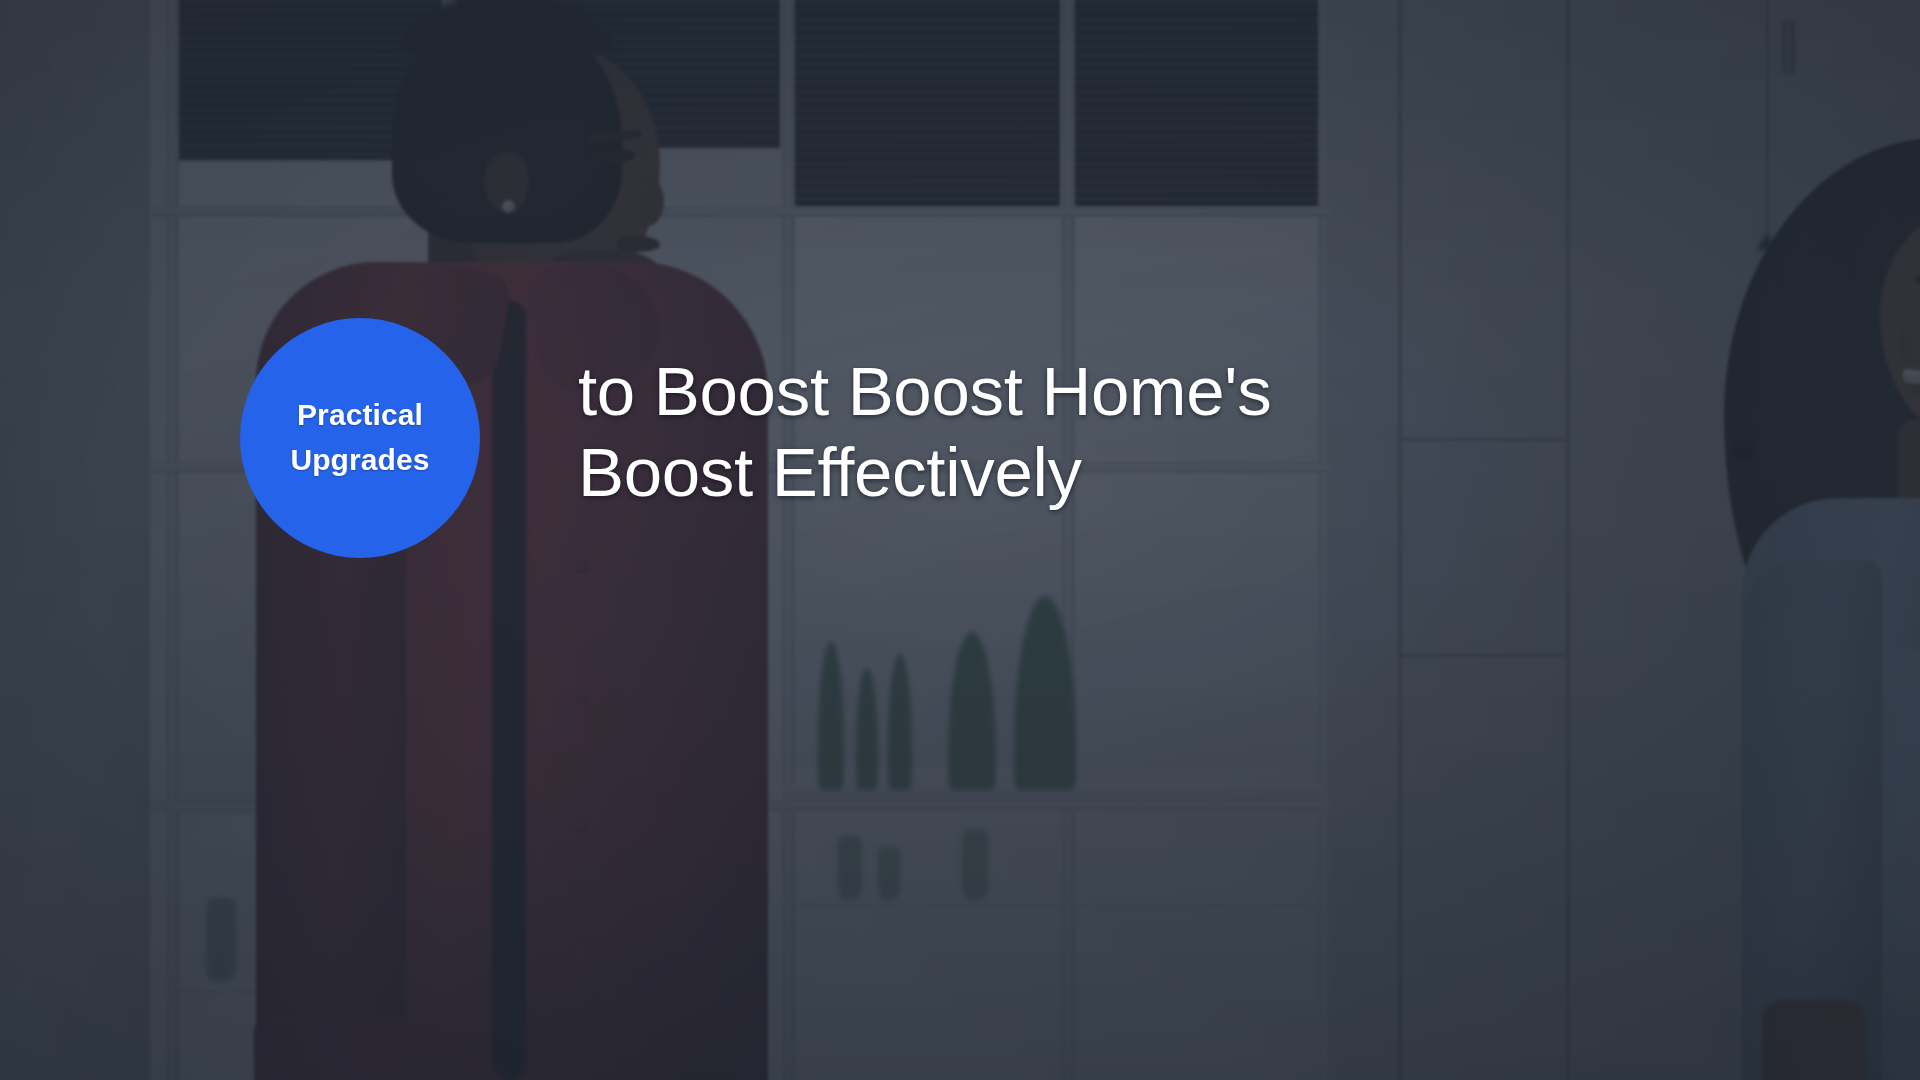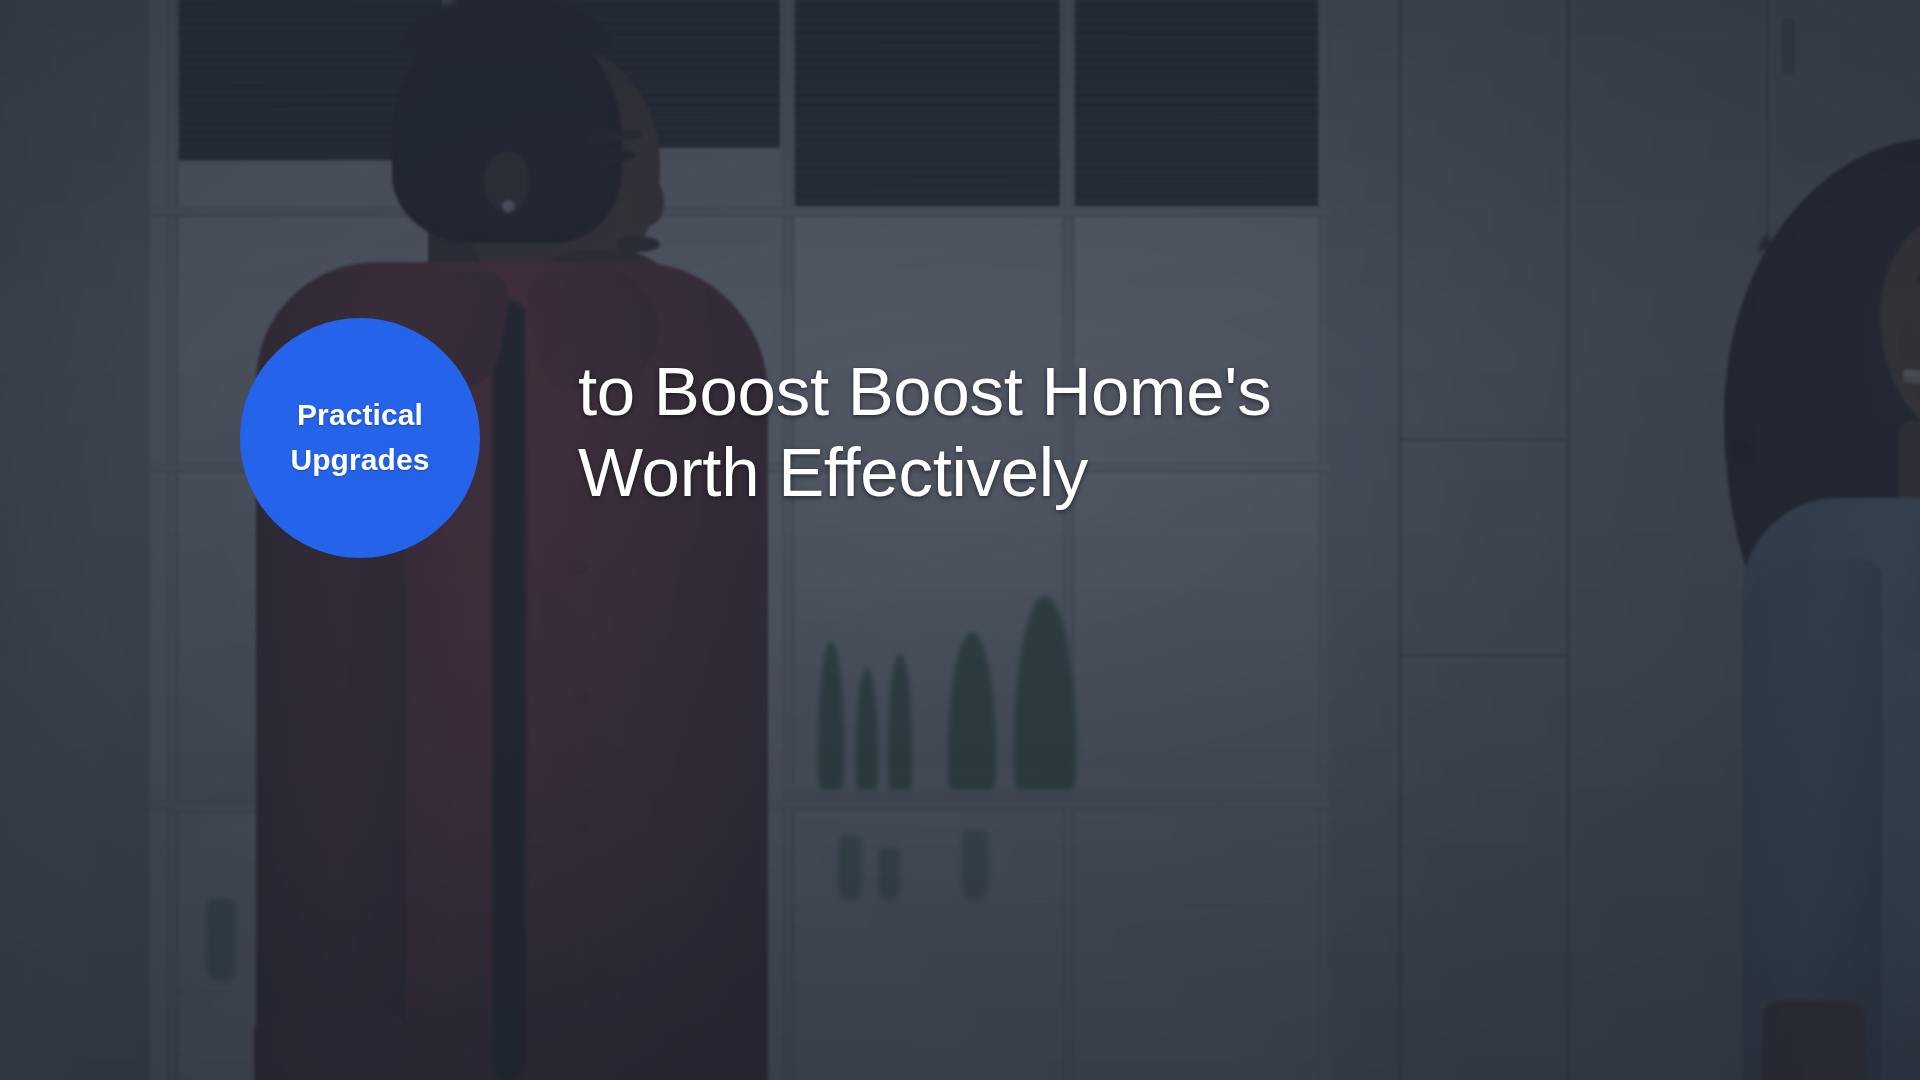--- a/index.html
+++ b/index.html
@@ -321,17 +321,17 @@
   <div id="overlay2"></div>
 
   <div id="content">
 
     <div id="badge" style="background: rgb(37, 99, 235);">
       <span id="badge-label" style="color: rgb(255, 255, 255);">Practical Upgrades</span>
     </div>
 
     <div id="headline" style="color: rgb(255, 255, 255);">
       <span class="hl-line">to Boost Boost Home's</span>
-      <span class="hl-line">Worth Effectively</span>
+      <span class="hl-line">Boost Effectively</span>
     </div>
 
   </div>
 </div>
 
 </body></html>

